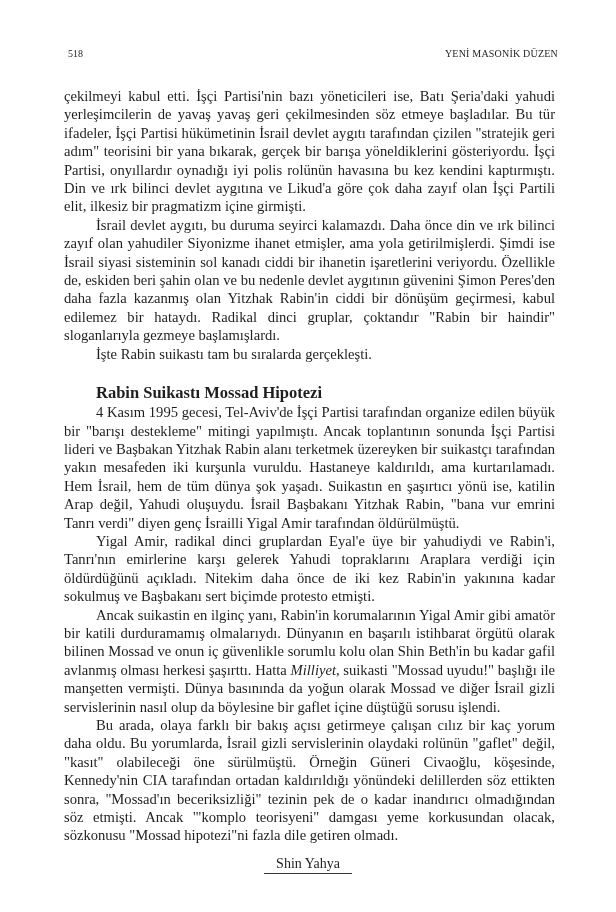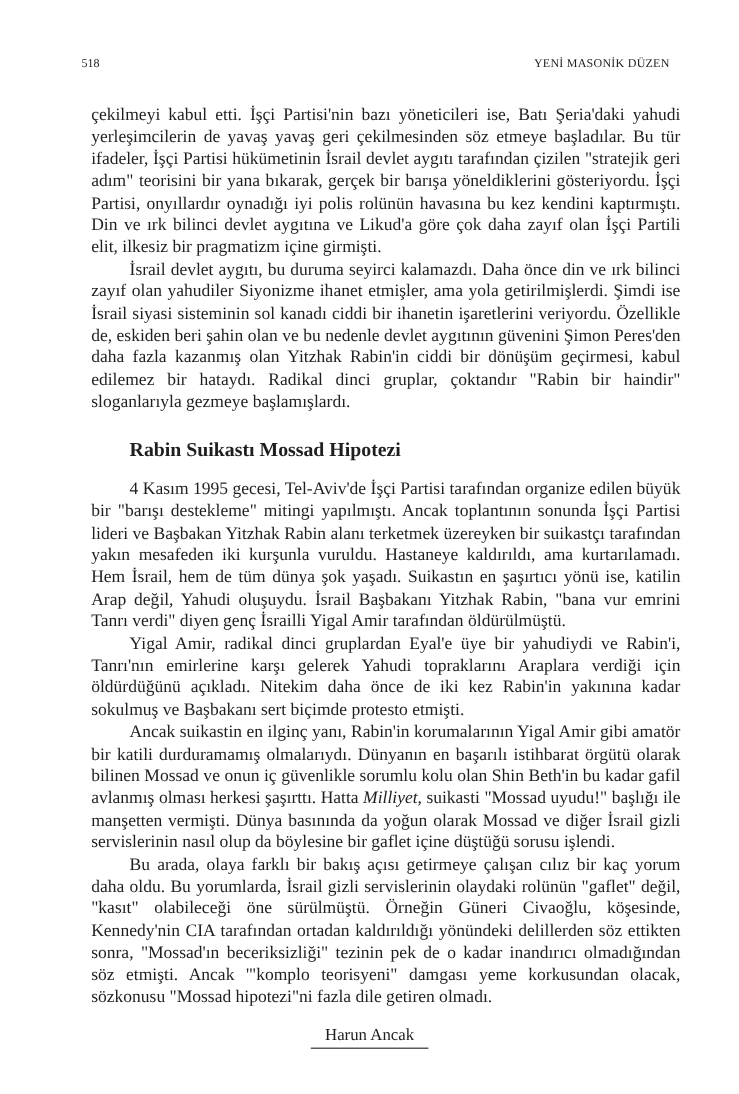--- a/index.html
+++ b/index.html
@@ -1,42 +1,43 @@
 <!DOCTYPE html>
 <html><head>
 <meta charset="utf-8">
 <style>
   html, body { margin:0; padding:0; background:#ffffff; }
   body { width:616px; height:912px; position:relative; overflow:hidden;
          font-family:"Liberation Serif","DejaVu Serif",serif; color:#1e1e1e; }
   .header { position:absolute; top:48px; left:68px; width:490px; height:20px; font-size:10px; }
   .page-num { position:absolute; left:0; top:0; }
   .running-title { position:absolute; left:0; right:0; text-align:right; letter-spacing:0.2px; }
-  .body { position:absolute; top:87px; left:76px; width:491px; font-size:14.6px; line-height:18.4px; text-align:justify; }
+  .body { position:absolute; top:87px; left:64px; width:491px; font-size:14.6px; line-height:18.4px; text-align:justify; }
   .body p { margin:0; text-indent:0; }
   .body p.ind { text-indent:32px; }
-  .section-title { font-weight:bold; font-size:16.5px; margin:20px 0 15px 32px; text-indent:0; line-height:19px; }
+  .section-title { font-weight:bold; font-size:16.5px; margin:20px 0 1px 32px; text-indent:0; line-height:19px; }
   .footer { position:absolute; top:856px; left:0; width:616px; text-align:center; font-size:14px; }
   .footer span { display:inline-block; border-bottom:1px solid #333; padding:0 12px 1px 12px; }
   em { font-style:italic; }
 </style>
 </head>
 <body>
 
 <div class="header">
   <span class="page-num">518</span>
   <span class="running-title">YENİ MASONİK DÜZEN</span>
 </div>
 
 <div class="body">
   <p>çekilmeyi kabul etti. İşçi Partisi'nin bazı yöneticileri ise, Batı Şeria'daki yahudi yerleşimcilerin de yavaş yavaş geri çekilmesinden söz etmeye başladılar. Bu tür ifadeler, İşçi Partisi hükümetinin İsrail devlet aygıtı tarafından çizilen "stratejik geri adım" teorisini bir yana bıkarak, gerçek bir barışa yöneldiklerini gösteriyordu. İşçi Partisi, onyıllardır oynadığı iyi polis rolünün havasına bu kez kendini kaptırmıştı. Din ve ırk bilinci devlet aygıtına ve Likud'a göre çok daha zayıf olan İşçi Partili elit, ilkesiz bir pragmatizm içine girmişti.</p>
   <p class="ind">İsrail devlet aygıtı, bu duruma seyirci kalamazdı. Daha önce din ve ırk bilinci zayıf olan yahudiler Siyonizme ihanet etmişler, ama yola getirilmişlerdi. Şimdi ise İsrail siyasi sisteminin sol kanadı ciddi bir ihanetin işaretlerini veriyordu. Özellikle de, eskiden beri şahin olan ve bu nedenle devlet aygıtının güvenini Şimon Peres'den daha fazla kazanmış olan Yitzhak Rabin'in ciddi bir dönüşüm geçirmesi, kabul edilemez bir hataydı. Radikal dinci gruplar, çoktandır "Rabin bir haindir" sloganlarıyla gezmeye başlamışlardı.</p>
+  <p class="ind">İşte Rabin suikastı tam bu sıralarda gerçekleşti.</p>
 
   <h2 class="section-title">Rabin Suikastı Mossad Hipotezi</h2>
   <p class="ind">4 Kasım 1995 gecesi, Tel-Aviv'de İşçi Partisi tarafından organize edilen büyük bir "barışı destekleme" mitingi yapılmıştı. Ancak toplantının sonunda İşçi Partisi lideri ve Başbakan Yitzhak Rabin alanı terketmek üzereyken bir suikastçı tarafından yakın mesafeden iki kurşunla vuruldu. Hastaneye kaldırıldı, ama kurtarılamadı. Hem İsrail, hem de tüm dünya şok yaşadı. Suikastın en şaşırtıcı yönü ise, katilin Arap değil, Yahudi oluşuydu. İsrail Başbakanı Yitzhak Rabin, "bana vur emrini Tanrı verdi" diyen genç İsrailli Yigal Amir tarafından öldürülmüştü.</p>
   <p class="ind">Yigal Amir, radikal dinci gruplardan Eyal'e üye bir yahudiydi ve Rabin'i, Tanrı'nın emirlerine karşı gelerek Yahudi topraklarını Araplara verdiği için öldürdüğünü açıkladı. Nitekim daha önce de iki kez Rabin'in yakınına kadar sokulmuş ve Başbakanı sert biçimde protesto etmişti.</p>
   <p class="ind"><span>Ancak suikastin en ilginç yanı, Rabin'in korumalarının Yigal Amir gibi amatör bir katili durduramamış olmalarıydı. Dünyanın en başarılı istihbarat örgütü olarak bilinen Mossad ve onun iç güvenlikle sorumlu kolu olan Shin Beth'in bu kadar gafil avlanmış olması herkesi şaşırttı. Hatta </span><em>Milliyet</em><span>, suikasti "Mossad uyudu!" başlığı ile manşetten vermişti. Dünya basınında da yoğun olarak Mossad ve diğer İsrail gizli servislerinin nasıl olup da böylesine bir gaflet içine düştüğü sorusu işlendi.</span></p>
   <p class="ind">Bu arada, olaya farklı bir bakış açısı getirmeye çalışan cılız bir kaç yorum daha oldu. Bu yorumlarda, İsrail gizli servislerinin olaydaki rolünün "gaflet" değil, "kasıt" olabileceği öne sürülmüştü. Örneğin Güneri Civaoğlu, köşesinde, Kennedy'nin CIA tarafından ortadan kaldırıldığı yönündeki delillerden söz ettikten sonra, "Mossad'ın beceriksizliği" tezinin pek de o kadar inandırıcı olmadığından söz etmişti. Ancak '"komplo teorisyeni" damgası yeme korkusundan olacak, sözkonusu "Mossad hipotezi"ni fazla dile getiren olmadı.</p>
 </div>
 
 <div class="footer">
-  <span>Harun Ancak</span>
+  <span>Shin Yahya</span>
 </div>
 
 </body></html>

